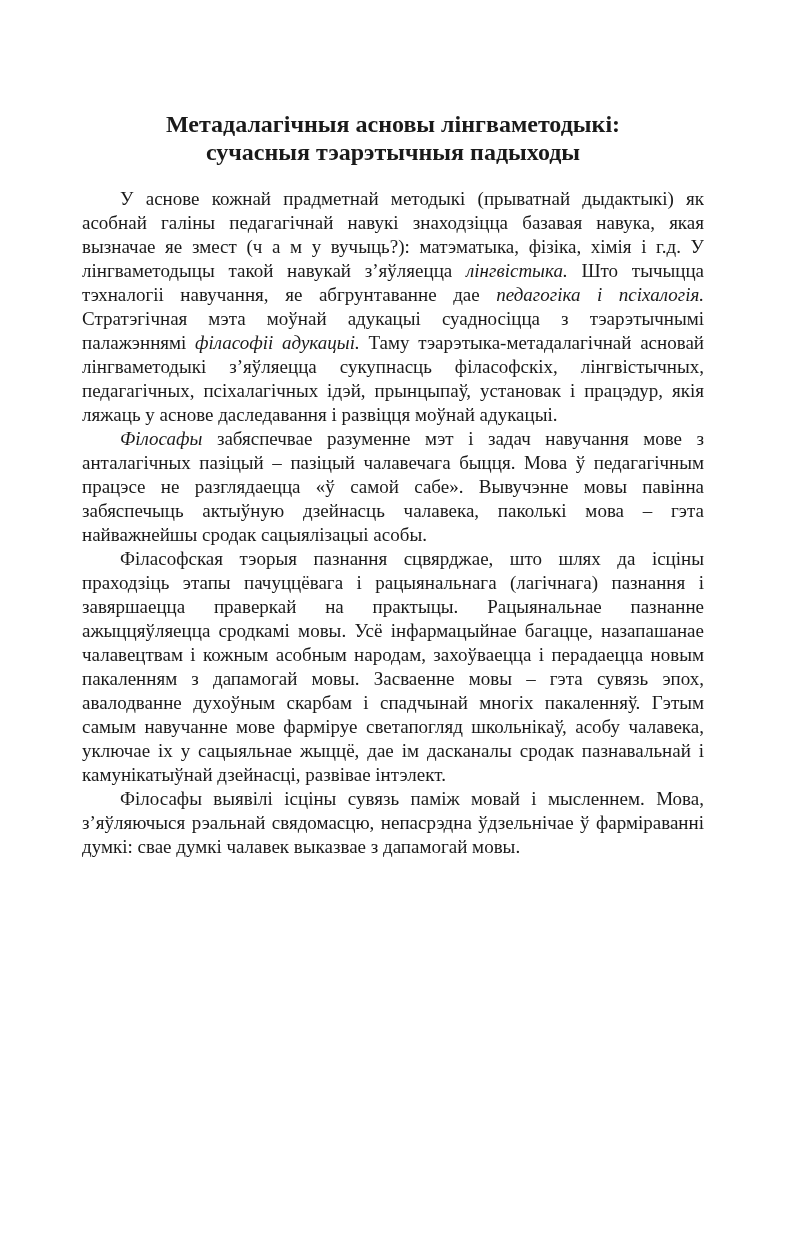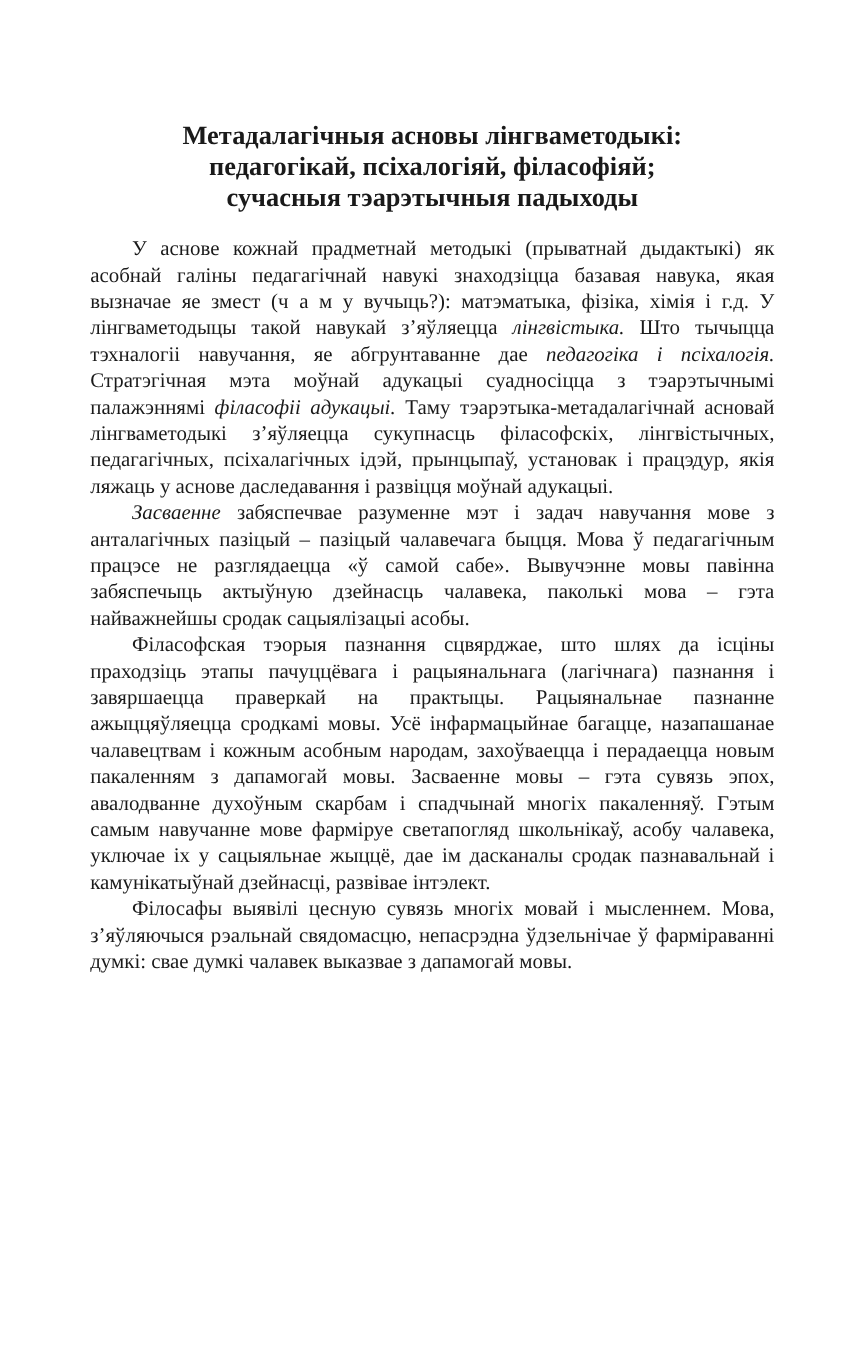--- a/index.html
+++ b/index.html
@@ -55,47 +55,46 @@
   }
 </style>
 </head>
 <body>
 
 <div class="page">
   <div class="content">
 
     <h1 class="title">
       <span class="title-line">Метадалагічныя асновы лінгваметодыкі:</span>
-      <span class="title-line">педагогікай, псіхалогіяй, філасофіяй;</span>
       <span class="title-line">сучасныя тэарэтычныя падыходы</span>
     </h1>
 
     <div class="body-text">
 
       <p>
         <span>У аснове кожнай прадметнай методыкі (прыватнай дыдактыкі) як асобнай галіны педагагічнай навукі знаходзіцца базавая навука, якая вызначае яе змест (ч а м у  вучыць?): матэматыка, фізіка, хімія і г.д. У лінгваметодыцы такой навукай з’яўляецца </span>
         <span class="it">лінгвістыка.</span>
         <span> Што тычыцца тэхналогіі навучання, яе абгрунтаванне дае </span>
         <span class="it">педагогіка і псіхалогія.</span>
         <span> Стратэгічная мэта моўнай адукацыі суадносіцца з тэарэтычнымі палажэннямі </span>
         <span class="it">філасофіі адукацыі.</span>
         <span> Таму тэарэтыка-метадалагічнай асновай лінгваметодыкі з’яўляецца сукупнасць філасофскіх, лінгвістычных, педагагічных, псіхалагічных ідэй, прынцыпаў, установак і працэдур, якія ляжаць у аснове даследавання і развіцця моўнай адукацыі.</span>
       </p>
 
       <p>
-        <span class="it">Засваенне</span>
+        <span class="it">Філосафы</span>
         <span> забяспечвае разуменне мэт і задач навучання мове з анталагічных пазіцый – пазіцый чалавечага быцця. Мова ў педагагічным працэсе не разглядаецца «ў самой сабе». Вывучэнне мовы павінна забяспечыць актыўную дзейнасць чалавека, паколькі мова – гэта найважнейшы сродак сацыялізацыі асобы.</span>
       </p>
 
       <p>
         <span>Філасофская тэорыя пазнання сцвярджае, што шлях да ісціны праходзіць этапы пачуццёвага і рацыянальнага (лагічнага) пазнання і завяршаецца праверкай на практыцы. Рацыянальнае пазнанне ажыццяўляецца сродкамі мовы. Усё інфармацыйнае багацце, назапашанае чалавецтвам і кожным асобным народам, захоўваецца і перадаецца новым пакаленням з дапамогай мовы. Засваенне мовы – гэта сувязь эпох, авалодванне духоўным скарбам і спадчынай многіх пакаленняў. Гэтым самым навучанне мове фарміруе светапогляд школьнікаў, асобу чалавека, уключае іх у сацыяльнае жыццё, дае ім дасканалы сродак пазнавальнай і камунікатыўнай дзейнасці, развівае інтэлект.</span>
       </p>
 
       <p>
-        <span>Філосафы выявілі цесную сувязь многіх мовай і мысленнем. Мова, з’яўляючыся рэальнай свядомасцю, непасрэдна ўдзельнічае ў фарміраванні думкі: свае думкі чалавек выказвае з дапамогай мовы.</span>
+        <span>Філосафы выявілі ісціны сувязь паміж мовай і мысленнем. Мова, з’яўляючыся рэальнай свядомасцю, непасрэдна ўдзельнічае ў фарміраванні думкі: свае думкі чалавек выказвае з дапамогай мовы.</span>
       </p>
 
 
     </div>
   </div>
 
   <div class="page-num">9</div>
 </div>
 
 </body></html>

